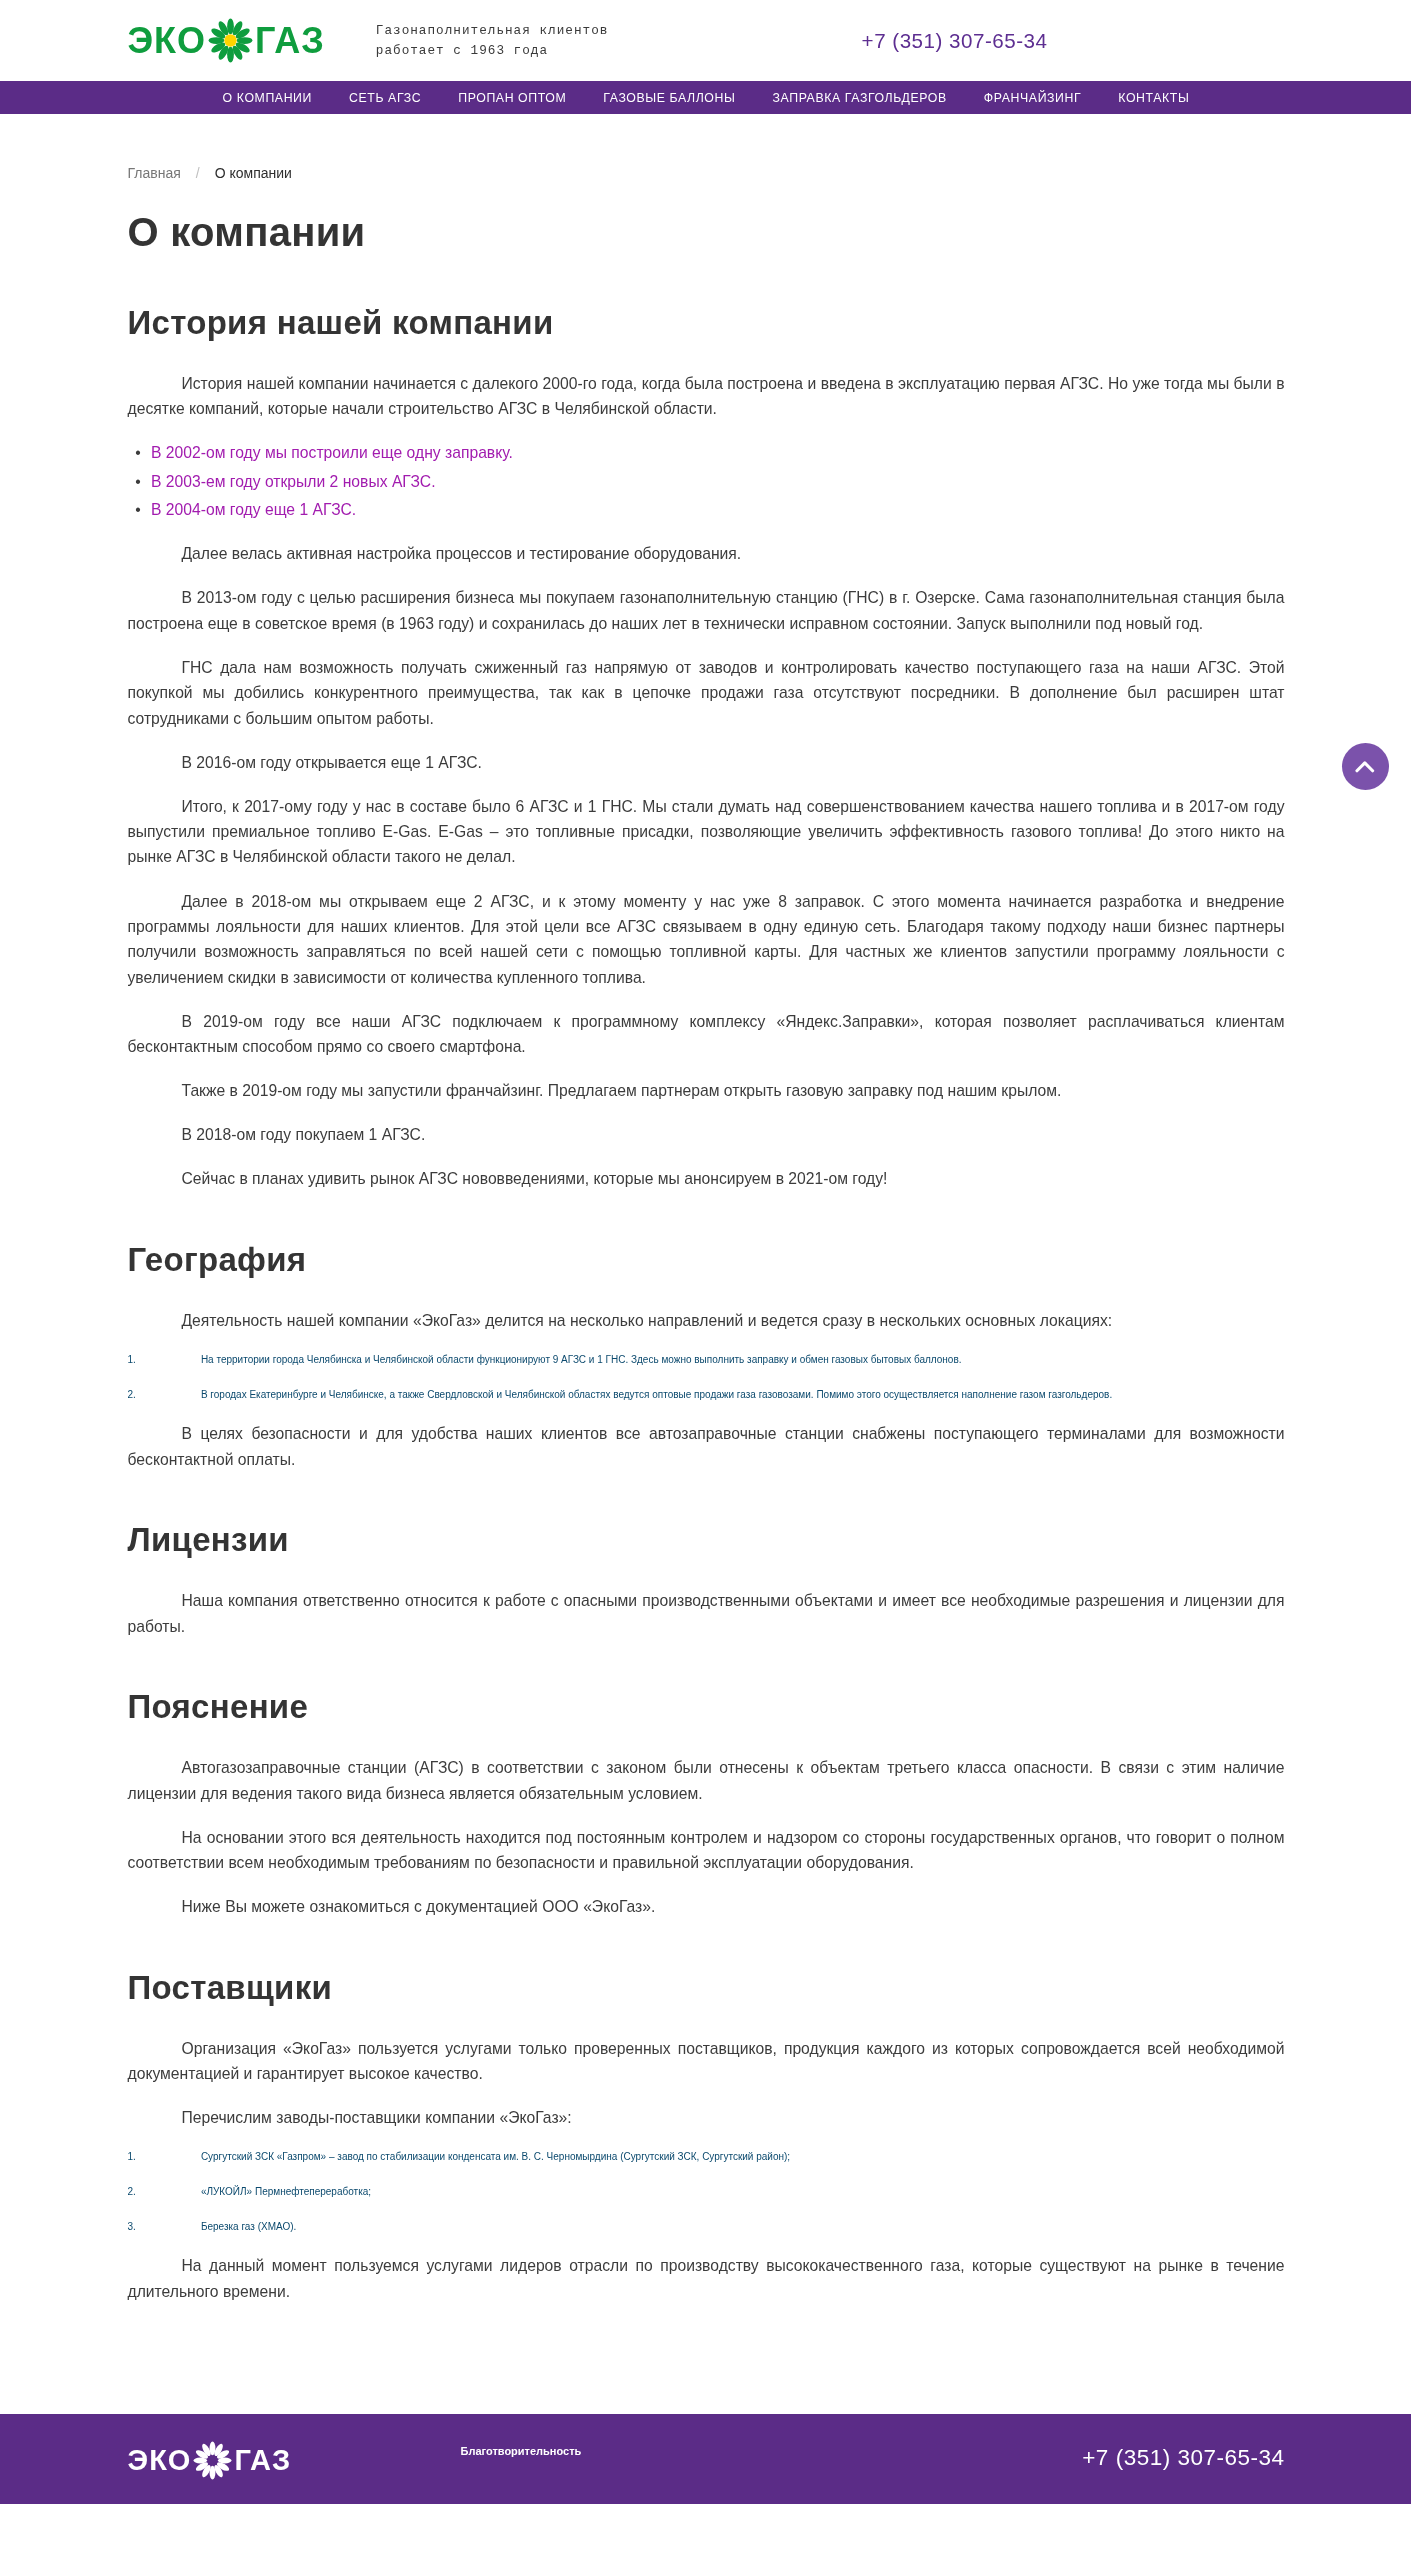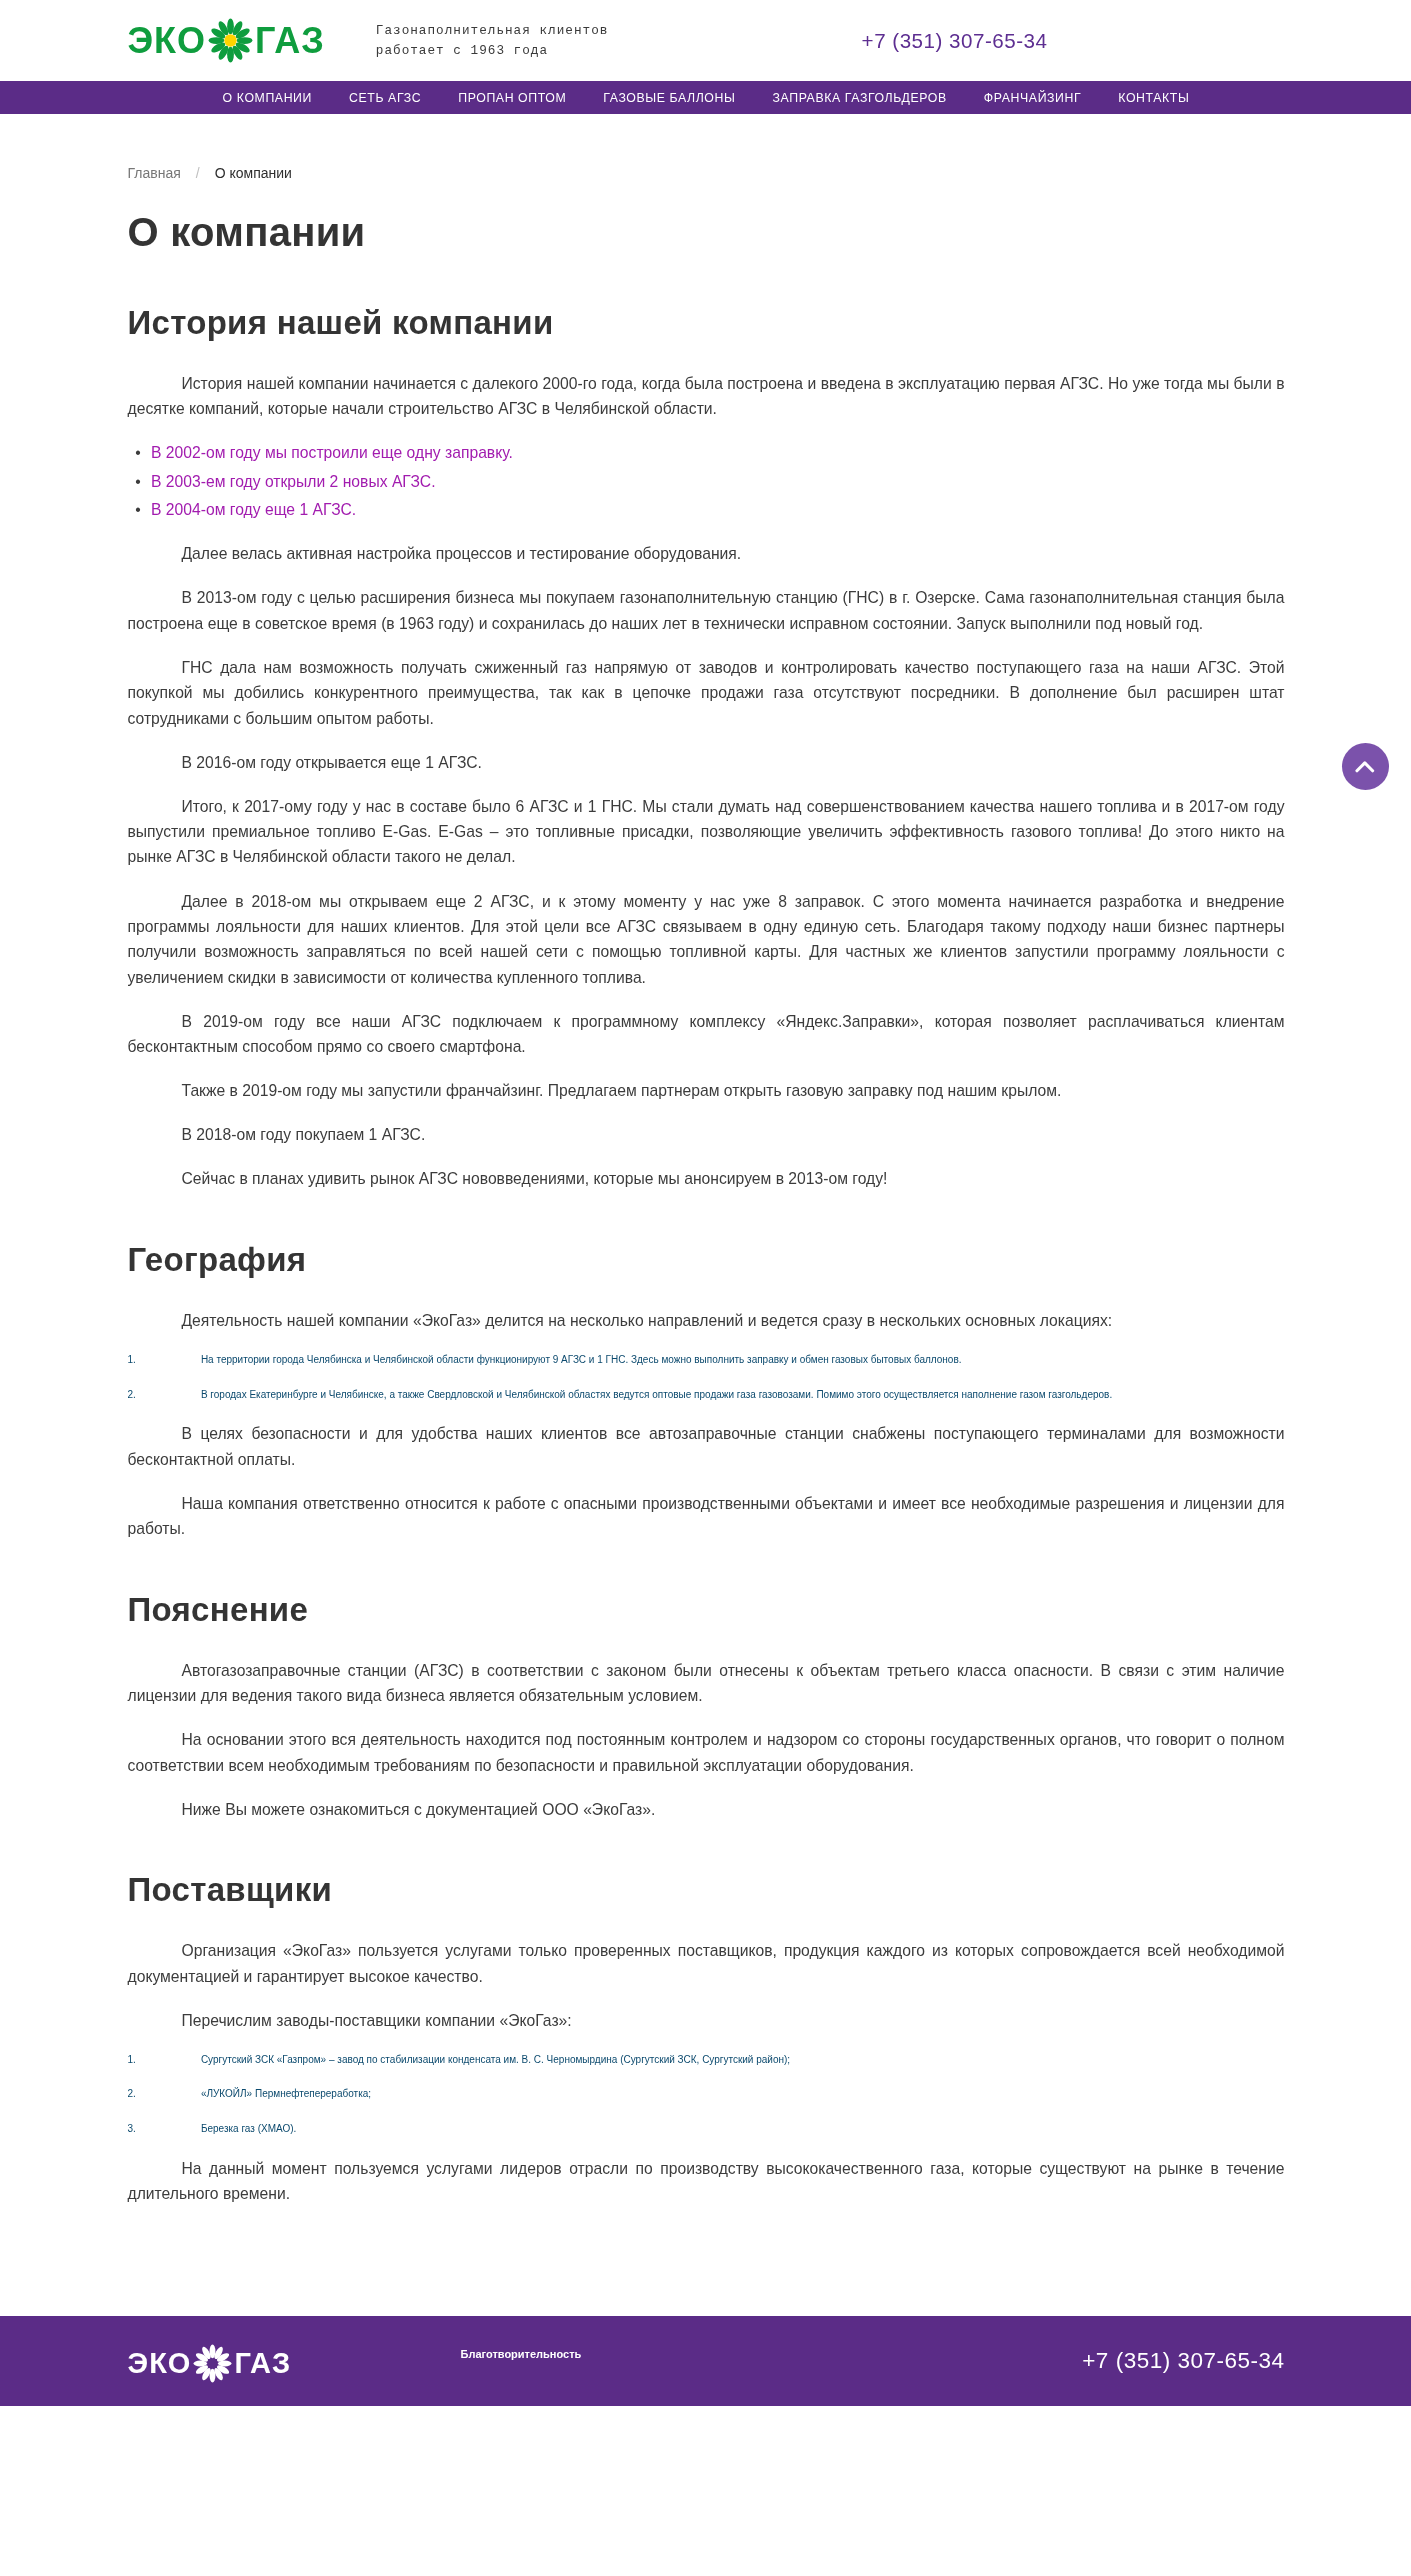--- a/index.html
+++ b/index.html
@@ -161,30 +161,31 @@
   </ul>
   <p>Далее велась активная настройка процессов и тестирование оборудования.</p>
   <p>В 2013-ом году с целью расширения бизнеса мы покупаем газонаполнительную станцию (ГНС) в г. Озерске. Сама газонаполнительная станция была построена еще в советское время (в 1963 году) и сохранилась до наших лет в технически исправном состоянии. Запуск выполнили под новый год.</p>
   <p>ГНС дала нам возможность получать сжиженный газ напрямую от заводов и контролировать качество поступающего газа на наши АГЗС. Этой покупкой мы добились конкурентного преимущества, так как в цепочке продажи газа отсутствуют посредники. В дополнение был расширен штат сотрудниками с большим опытом работы.</p>
   <p>В 2016-ом году открывается еще 1 АГЗС.</p>
   <p>Итого, к 2017-ому году у нас в составе было 6 АГЗС и 1 ГНС. Мы стали думать над совершенствованием качества нашего топлива и в 2017-ом году выпустили премиальное топливо E-Gas. E-Gas – это топливные присадки, позволяющие увеличить эффективность газового топлива! До этого никто на рынке АГЗС в Челябинской области такого не делал.</p>
   <p>Далее в 2018-ом мы открываем еще 2 АГЗС, и к этому моменту у нас уже 8 заправок. С этого момента начинается разработка и внедрение программы лояльности для наших клиентов. Для этой цели все АГЗС связываем в одну единую сеть. Благодаря такому подходу наши бизнес партнеры получили возможность заправляться по всей нашей сети с помощью топливной карты. Для частных же клиентов запустили программу лояльности с увеличением скидки в зависимости от количества купленного топлива.</p>
   <p>В 2019-ом году все наши АГЗС подключаем к программному комплексу «Яндекс.Заправки», которая позволяет расплачиваться клиентам бесконтактным способом прямо со своего смартфона.</p>
   <p>Также в 2019-ом году мы запустили франчайзинг. Предлагаем партнерам открыть газовую заправку под нашим крылом.</p>
   <p>В 2018-ом году покупаем 1 АГЗС.</p>
-  <p>Сейчас в планах удивить рынок АГЗС нововведениями, которые мы анонсируем в 2013-ом году!</p>
+  <p>Сейчас в планах удивить рынок АГЗС нововведениями, которые мы анонсируем в 2021-ом году!</p>
 
   <h2 class="section-heading">География</h2>
   <p>Деятельность нашей компании «ЭкоГаз» делится на несколько направлений и ведется сразу в нескольких основных локациях:</p>
   <ol class="numbered">
     <li>На территории города Челябинска и Челябинской области функционируют 9 АГЗС и 1 ГНС. Здесь можно выполнить заправку и обмен газовых бытовых баллонов.</li>
     <li>В городах Екатеринбурге и Челябинске, а также Свердловской и Челябинской областях ведутся оптовые продажи газа газовозами. Помимо этого осуществляется наполнение газом газгольдеров.</li>
   </ol>
   <p>В целях безопасности и для удобства наших клиентов все автозаправочные станции снабжены поступающего терминалами для возможности бесконтактной оплаты.</p>
 
+  <h2 class="section-heading">Лицензии</h2>
   <p>Наша компания ответственно относится к работе с опасными производственными объектами и имеет все необходимые разрешения и лицензии для работы.</p>
 
   <h2 class="section-heading">Пояснение</h2>
   <p>Автогазозаправочные станции (АГЗС) в соответствии с законом были отнесены к объектам третьего класса опасности. В связи с этим наличие лицензии для ведения такого вида бизнеса является обязательным условием.</p>
   <p>На основании этого вся деятельность находится под постоянным контролем и надзором со стороны государственных органов, что говорит о полном соответствии всем необходимым требованиям по безопасности и правильной эксплуатации оборудования.</p>
   <p>Ниже Вы можете ознакомиться с документацией ООО «ЭкоГаз».</p>
 
   <h2 class="section-heading">Поставщики</h2>
   <p>Организация «ЭкоГаз» пользуется услугами только проверенных поставщиков, продукция каждого из которых сопровождается всей необходимой документацией и гарантирует высокое качество.</p>
   <p>Перечислим заводы-поставщики компании «ЭкоГаз»:</p>

